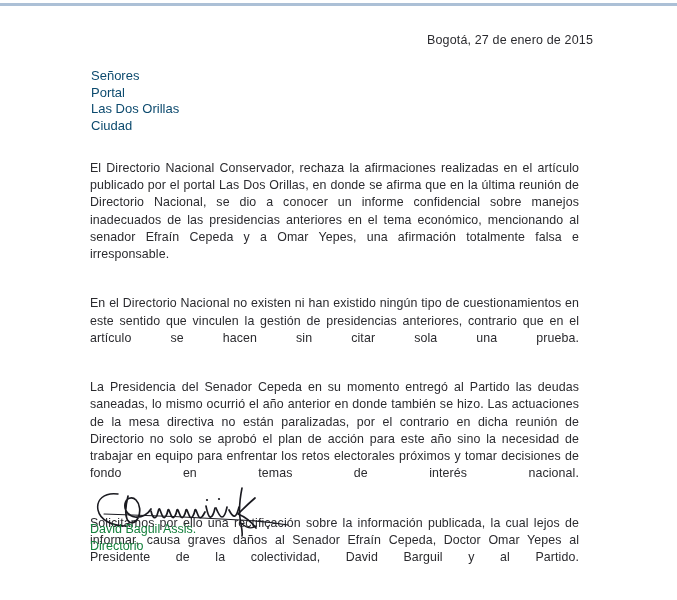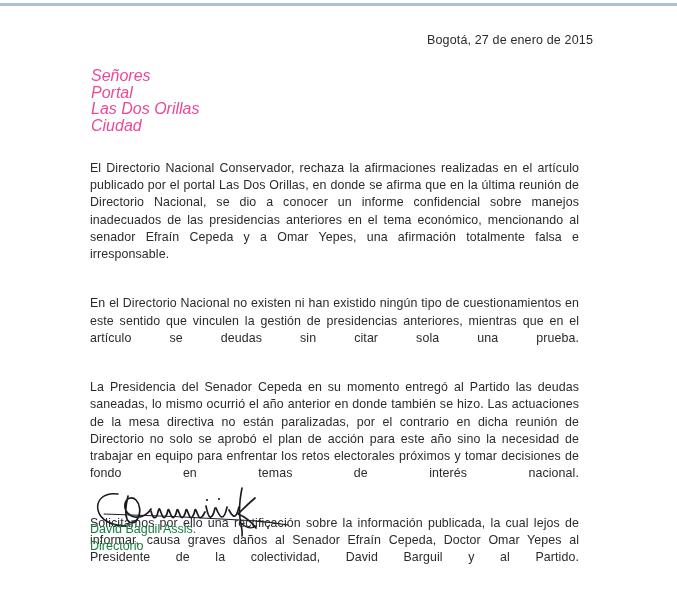--- a/index.html
+++ b/index.html
@@ -40,24 +40,23 @@
     top: 19px;
     font-size: 12.5px;
     letter-spacing: 0.15px;
     white-space: nowrap;
     color: #2b2b2f;
   }
   .addressee {
     position: absolute;
     left: 91px;
     top: 54px;
-    font-size: 16px;
+    font-size: 13px;
     line-height: 16.5px;
-    color: #ec4899;
-    font-style: italic;
+    color: #0c4a6e;
   }
   .addressee div {
     white-space: nowrap;
   }
   .paragraphs {
     position: absolute;
     left: 90px;
     top: 135px;
     width: 489px;
   }
@@ -116,21 +115,21 @@
 
     <div class="addressee">
       <div>Señores</div>
       <div>Portal</div>
       <div>Las Dos Orillas</div>
       <div>Ciudad</div>
     </div>
 
     <div class="paragraphs">
       <p class="para">El Directorio Nacional Conservador,  rechaza la afirmaciones realizadas en el artículo publicado por el portal Las Dos Orillas,  en donde se afirma que en la última reunión de Directorio Nacional, se dio a conocer un informe confidencial sobre manejos inadecuados de las presidencias anteriores en el tema económico, mencionando al senador Efraín Cepeda y a Omar Yepes, una afirmación totalmente falsa e irresponsable.</p>
-      <p class="para">En el Directorio Nacional no existen ni han existido ningún tipo de cuestionamientos en este sentido que  vinculen la gestión de presidencias anteriores, mientras que en el artículo se deudas sin  citar sola una prueba.</p>
+      <p class="para">En el Directorio Nacional no existen ni han existido ningún tipo de cuestionamientos en este sentido que  vinculen la gestión de presidencias anteriores, contrario que en el artículo se hacen sin  citar sola una prueba.</p>
       <p class="para">La Presidencia del Senador Cepeda en su momento entregó al Partido las deudas saneadas, lo mismo ocurrió el año anterior en donde también se hizo. Las actuaciones de la mesa directiva no están paralizadas, por el contrario en dicha reunión de Directorio no solo se aprobó el plan de acción para este año sino la necesidad de trabajar en equipo para enfrentar los retos electorales próximos y tomar decisiones de fondo en temas de interés nacional.</p>
       <p class="para">Solicitamos por ello una rectificación sobre la información publicada, la cual lejos de informar, causa graves daños al Senador Efraín Cepeda, Doctor Omar Yepes al Presidente de la colectividad, David Barguil  y al Partido.</p>
     </div>
 
     <div class="signature-area">
       <svg class="signature-svg" width="330" height="55" viewBox="0 0 330 55">
         <g fill="none" stroke="#1a1a20" stroke-linecap="round" stroke-linejoin="round">
           <path d="M28 10 C14 8, 6 16, 8 26 C10 36, 22 42, 36 42" stroke-width="1.5"></path>
           <path d="M38 12 C36 20, 35 30, 37 35 C39 40, 45 40, 48 34 C51 28, 50 20, 46 16 C42 12, 36 14, 35 20 C34 27, 39 32, 45 33 C52 34, 58 30, 61 25" stroke-width="1.7"></path>
           <path d="M61 27 C62 32, 64 35, 66 33 C68 31, 68 26, 69 25 C70 24, 71 30, 73 33 C75 35, 77 31, 78 26 C79 24, 80 30, 82 33 C84 35, 86 31, 87 26 C88 24, 89 30, 91 33 C93 35, 95 31, 96 26 C97 24, 98 30, 100 33 C102 35, 104 31, 105 26 C106 24, 107 30, 109 33 C111 35, 113 32, 115 28" stroke-width="1.7"></path>

